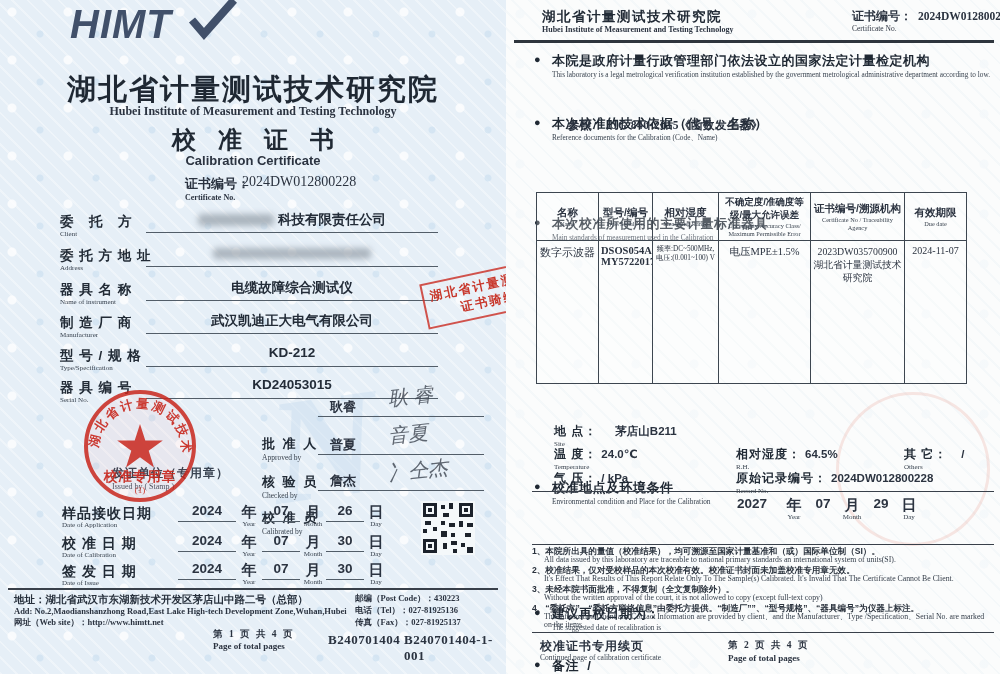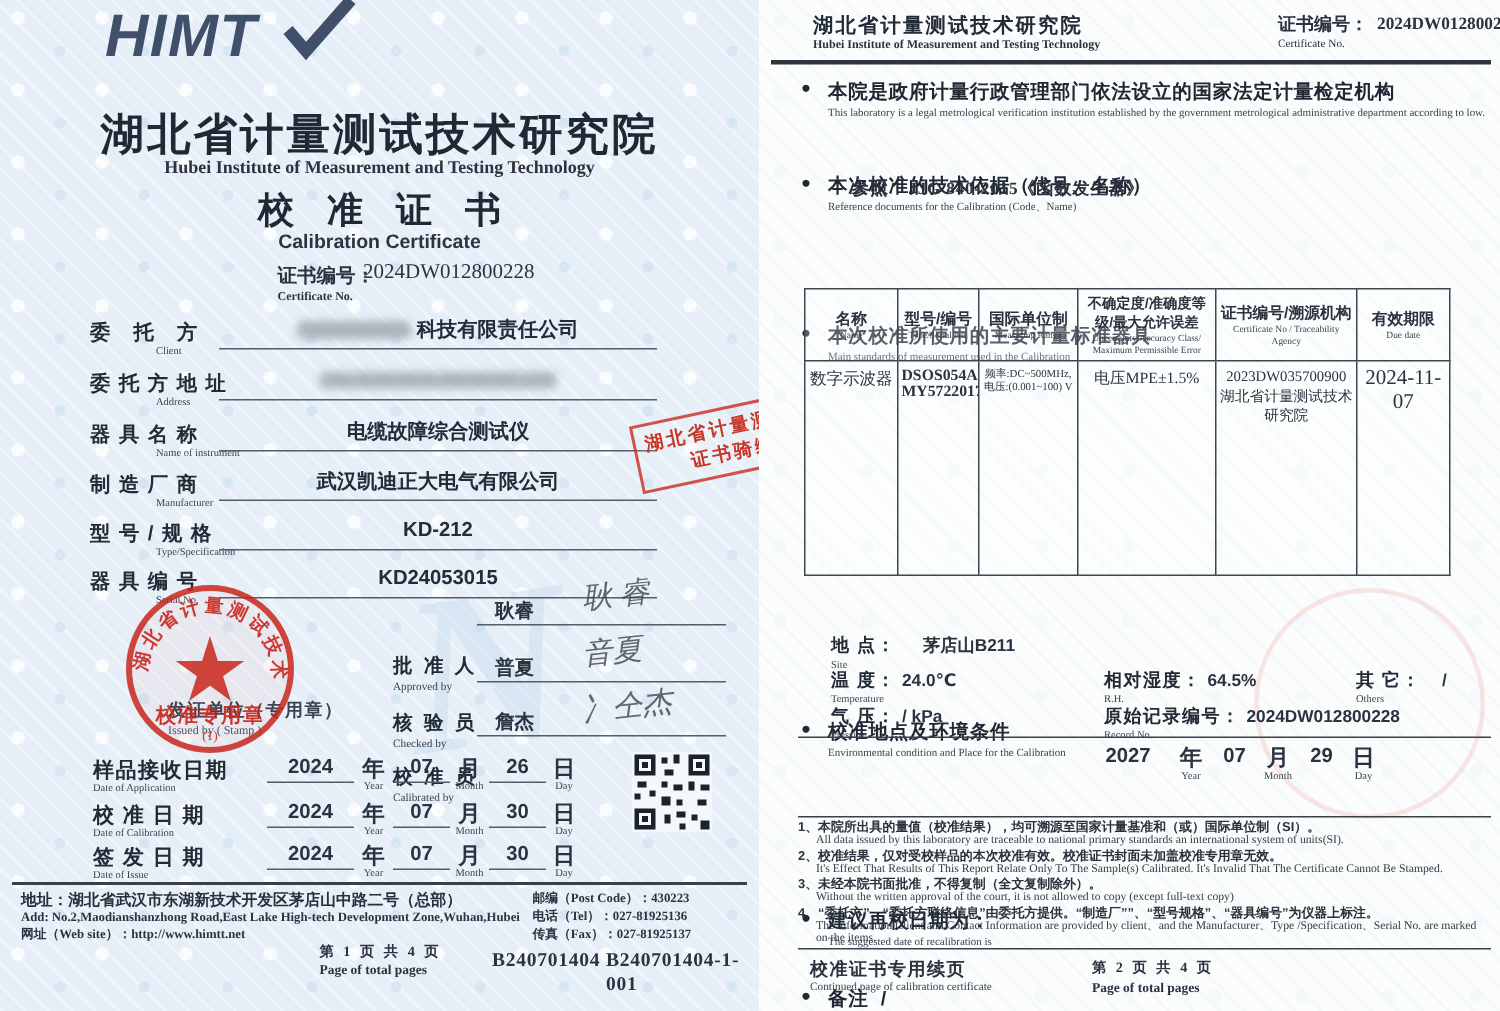--- a/index.html
+++ b/index.html
@@ -31,21 +31,21 @@
     letter-spacing:22px;text-indent:22px;color:#1f2833;}
   .titleen{left:0;top:153px;width:506px;text-align:center;font-size:13px;font-weight:bold;
     font-family:"Liberation Sans","DejaVu Sans",sans-serif;}
   .certrow-l{left:185px;top:175px;}
   .clab{font-size:13px;font-weight:bold;}
   .clab-en{font-size:8px;font-weight:bold;}
   .cval-l{left:242px;top:174px;font-size:14px;}
   .frow{left:60px;width:440px;height:32px;}
   .flab-cn{font-size:13.5px;font-weight:bold;letter-spacing:1px;color:#222b36;
     font-family:"Liberation Sans","DejaVu Sans",sans-serif;}
-  .flab-en{font-size:7px;color:#39434f;margin-top:-1px;margin-left:44px;}
+  .flab-en{font-size:7px;color:#39434f;margin-top:-1px;}
   .fval{position:absolute;left:86px;top:-2px;width:292px;height:21px;text-align:center;
     border-bottom:1px solid #525d68;font-size:13.5px;font-weight:bold;color:#232c38;
     font-family:"Liberation Sans","DejaVu Sans",sans-serif;}
   .blur-redact{display:inline-block;vertical-align:middle;background:#97a1ab;
     border-radius:4px;filter:blur(3px);opacity:.75;}
   .srow{left:262px;width:230px;height:34px;}
   .slab-cn{font-size:13px;font-weight:bold;letter-spacing:2px;color:#222b36;
     font-family:"Liberation Sans","DejaVu Sans",sans-serif;margin-top:40px;}
   .slab-en{font-size:7.5px;color:#39434f;}
   .sline{position:absolute;left:56px;top:-4px;width:166px;height:25px;border-bottom:1px solid #525d68;}
@@ -102,21 +102,21 @@
   .stable td,.stable th{border:1px solid #3d4650;vertical-align:middle;padding:1px 2px;
     text-align:center;overflow:hidden;}
   .th-cn{font-size:10.5px;font-weight:bold;font-family:"Liberation Sans","DejaVu Sans",sans-serif;}
   .th-en{font-size:6.3px;font-weight:normal;color:#39434f;line-height:1.15;}
   .stable td{vertical-align:top;padding-top:4px;}
   .td-name{font-size:11px;}
   .td-type{font-size:10.5px;font-weight:bold;}
   .td-range{font-size:7.2px;line-height:1.3;}
   .td-mpe{font-size:10.5px;font-family:Liberation Serif, serif;}
   .td-cert{font-size:9.8px;line-height:1.35;}
-  .td-due{font-size:14px;}
+  .td-due{font-size:10px;}
   .env-lab{font-size:12px;font-weight:bold;letter-spacing:1px;color:#222b36;
     font-family:"Liberation Sans","DejaVu Sans",sans-serif;}
   .env-sub{font-size:7px;color:#39434f;}
   .env-val{font-size:11.5px;font-weight:bold;font-family:"Liberation Sans","DejaVu Sans",sans-serif;}
   .thin-rule{height:0;border-top:1.5px solid #39404a;}
   .recal-units{display:flex;align-items:flex-start;}
   .notes{left:26px;top:546px;width:460px;}
   .note-cn{font-size:8.6px;font-weight:bold;color:#2a323d;line-height:1.18;
     font-family:"Liberation Sans","DejaVu Sans",sans-serif;}
   .note-en{font-size:7.8px;color:#333c48;line-height:1.12;padding-left:12px;}
@@ -368,21 +368,21 @@
           <tr style="height:48px">
         <th>
               <div class="th-cn">名称</div>
               <div class="th-en">Name</div>
             </th>
         <th>
               <div class="th-cn">型号/编号</div>
               <div class="th-en">Type/Serial No.</div>
             </th>
         <th>
-              <div class="th-cn">国际单位制</div>
+              <div class="th-cn">相对湿度</div>
               <div class="th-en">Measuring Range</div>
             </th>
         <th>
               <div class="th-cn" style="font-size:9.5px">不确定度/准确度等级/最大允许误差</div>
               <div class="th-en">Uncertainty/Accuracy Class/ Maximum Permissible Error</div>
             </th>
         <th>
               <div class="th-cn">证书编号/溯源机构</div>
               <div class="th-en">Certificate No / Traceability Agency</div>
             </th>
@@ -456,21 +456,21 @@
       <div class="b-cn"><span>备注</span>&nbsp;&nbsp;<span>/</span></div>
 
     </div>
 
     <div class="abs thin-rule" style="left:26px;top:544px;width:462px"></div>
 
     <div class="abs notes">
       <div class="note-cn">1、本院所出具的量值（校准结果），均可溯源至国家计量基准和（或）国际单位制（SI）。</div>
       <div class="note-en">All data issued by this laboratory are traceable to national primary standards an international system of units(SI).</div>
       <div class="note-cn">2、校准结果，仅对受校样品的本次校准有效。校准证书封面未加盖校准专用章无效。</div>
-      <div class="note-en">It's Effect That Results of This Report Relate Only To The Sample(s) Calibrated. It's Invalid That The Certificate Cannot Be Stamped.</div>
+      <div class="note-en">It's Effect That Results of This Report Relate Only To The Sample(s) Calibrated. It's Invalid That The Certificate Cannot Be Client.</div>
       <div class="note-cn">3、未经本院书面批准，不得复制（全文复制除外）。</div>
       <div class="note-en">Without the written approval of the court, it is not allowed to copy (except full-text copy)</div>
       <div class="note-cn">4、“委托方”、“委托方联络信息”由委托方提供。“制造厂””、“型号规格”、“器具编号”为仪器上标注。</div>
       <div class="note-en">The information Client and Contact Information are provided by client、and the Manufacturer、Type /Specification、Serial No. are marked on the items.</div>
     </div>
 
     <div class="abs thin-rule" style="left:26px;top:632px;width:462px"></div>
 
     <div class="abs rfoot-cn" style="left:34px;top:638px">校准证书专用续页</div>
     <div class="abs rfoot-en" style="left:34px;top:653px">Continued page of calibration certificate</div>

